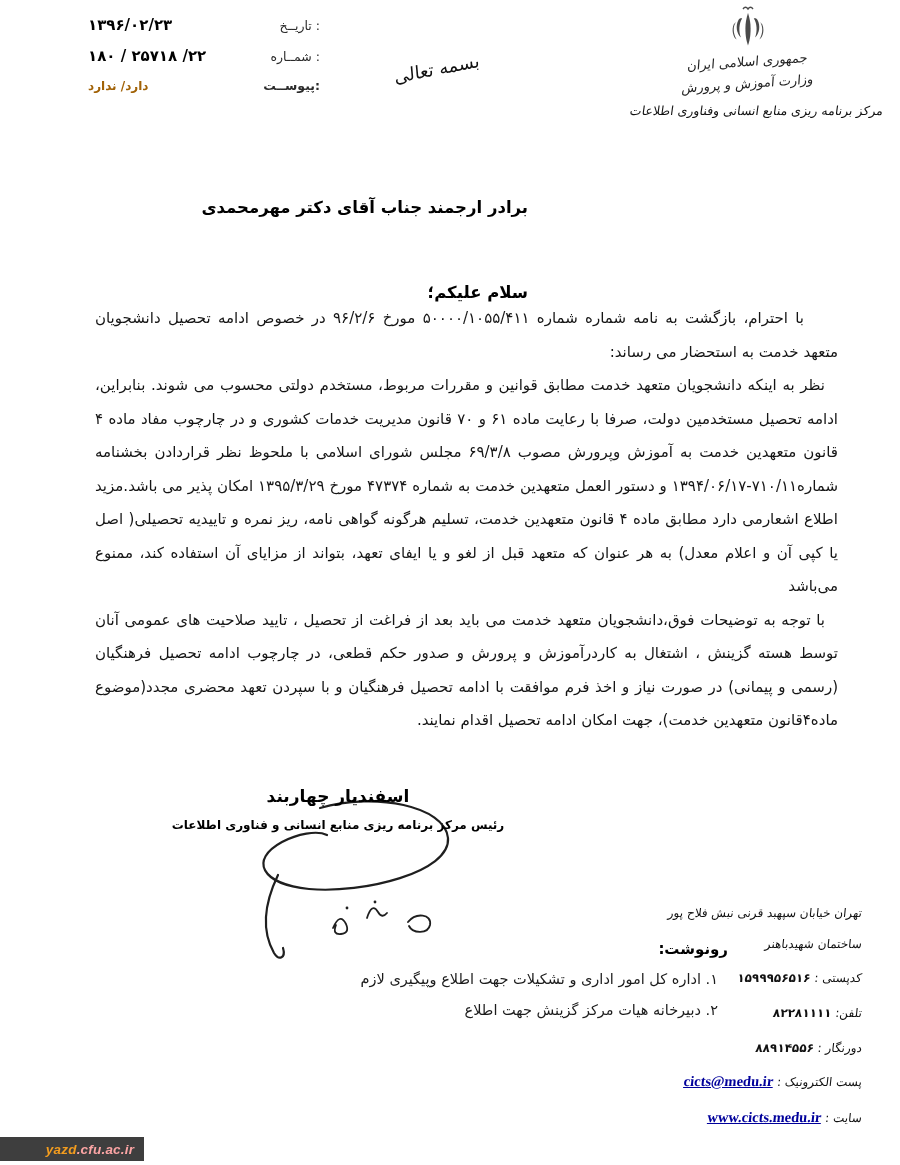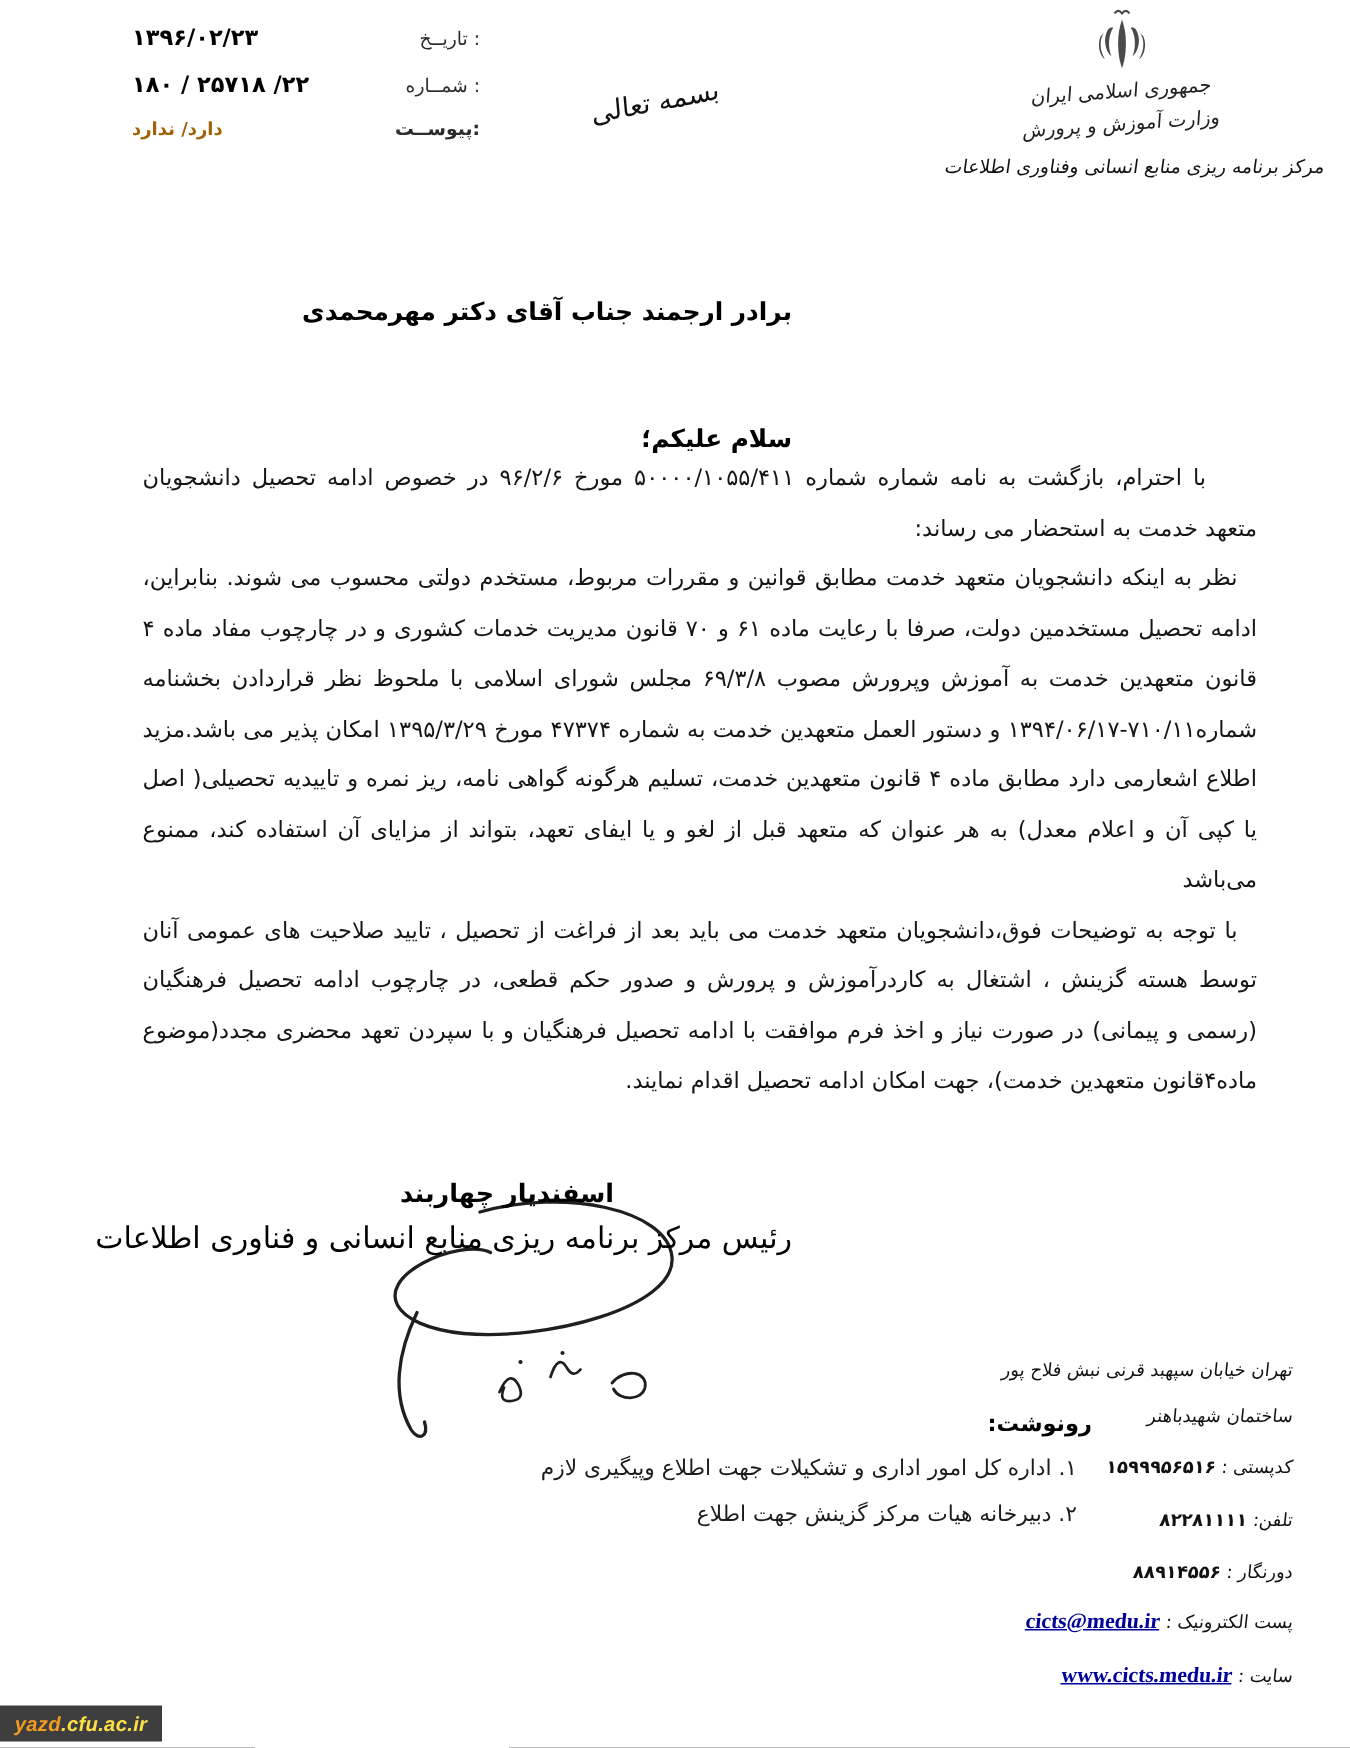--- a/index.html
+++ b/index.html
@@ -35,40 +35,41 @@
     position:absolute; right:62px; left:95px; top:302px;
     direction:rtl; text-align:justify; text-justify:inter-word;
     font-size:15px; line-height:33.5px; color:#151515;
   }
   .body-text p{margin:0; padding:0;}
   .p-indent-lg{text-indent:34px;}
   .p-indent-sm{text-indent:13px;}
   
   .signature{position:absolute; left:148px; top:782px; width:380px; text-align:center; direction:rtl; color:#000;}
   .sig-name{font-weight:bold; font-size:17px; line-height:28px;}
-  .sig-title{font-weight:normal; font-size:20px; line-height:30px; white-space:nowrap;text-align:center;}
+  .sig-title{font-weight:bold; font-size:12px; line-height:30px; white-space:nowrap;text-align:center;}
   .sig-strokes{position:absolute; left:225px; top:790px; width:250px; height:185px; pointer-events:none;}
   
   .cc{position:absolute; right:172px; top:940px; text-align:right; direction:rtl;}
   .cc-label{font-weight:bold; font-size:15px; color:#000; margin-bottom:6px;}
   .cc-item{font-size:14.5px; line-height:31px; color:#1c1c1c; padding-right:10px; white-space:nowrap;}
   
   .contact{position:absolute; right:38px; top:906px; width:230px; text-align:right; direction:rtl;}
   .contact-line{margin-bottom:17px; font-size:12px; color:#111; transform:skewX(-6deg); white-space:nowrap;}
   .contact-line .val{font-weight:bold; transform:none; display:inline-block;}
   .contact-link{
     font-family:"Liberation Serif", serif; font-weight:bold; font-size:14.5px;
     text-decoration:underline; direction:ltr; unicode-bidi:embed;
   }
   
   .watermark{
     position:absolute; left:0; top:1137px; width:108px; height:24px;
     display:flex; align-items:center; justify-content:center;
     font-family:"Liberation Sans", sans-serif; font-style:italic; font-weight:bold; font-size:13.5px;
     letter-spacing:.2px;
+    padding-left:36px;
   }
 </style>
 </head>
 <body>
 
 <div id="page">
 
   <div class="meta">
     <div class="meta-row">
       <span class="meta-label">تاريــخ :</span>
@@ -153,16 +154,16 @@
       <a href="#" class="contact-link" style="color:#00009b;">cicts@medu.ir</a>
     </div>
     <div class="contact-line">
       <span>سایت :</span>
       <a href="#" class="contact-link" style="color:#00009b;">www.cicts.medu.ir</a>
     </div>
   </div>
 
   <div class="watermark" style="background:#3e3e3e;">
     <span style="color:#f29c1f;">yazd</span>
-      <span style="color:#fde047;">.cfu.ac.ir</span>
+      <span style="color:#fca5a5;">.cfu.ac.ir</span>
   </div>
 
 </div>
 
 </body></html>

